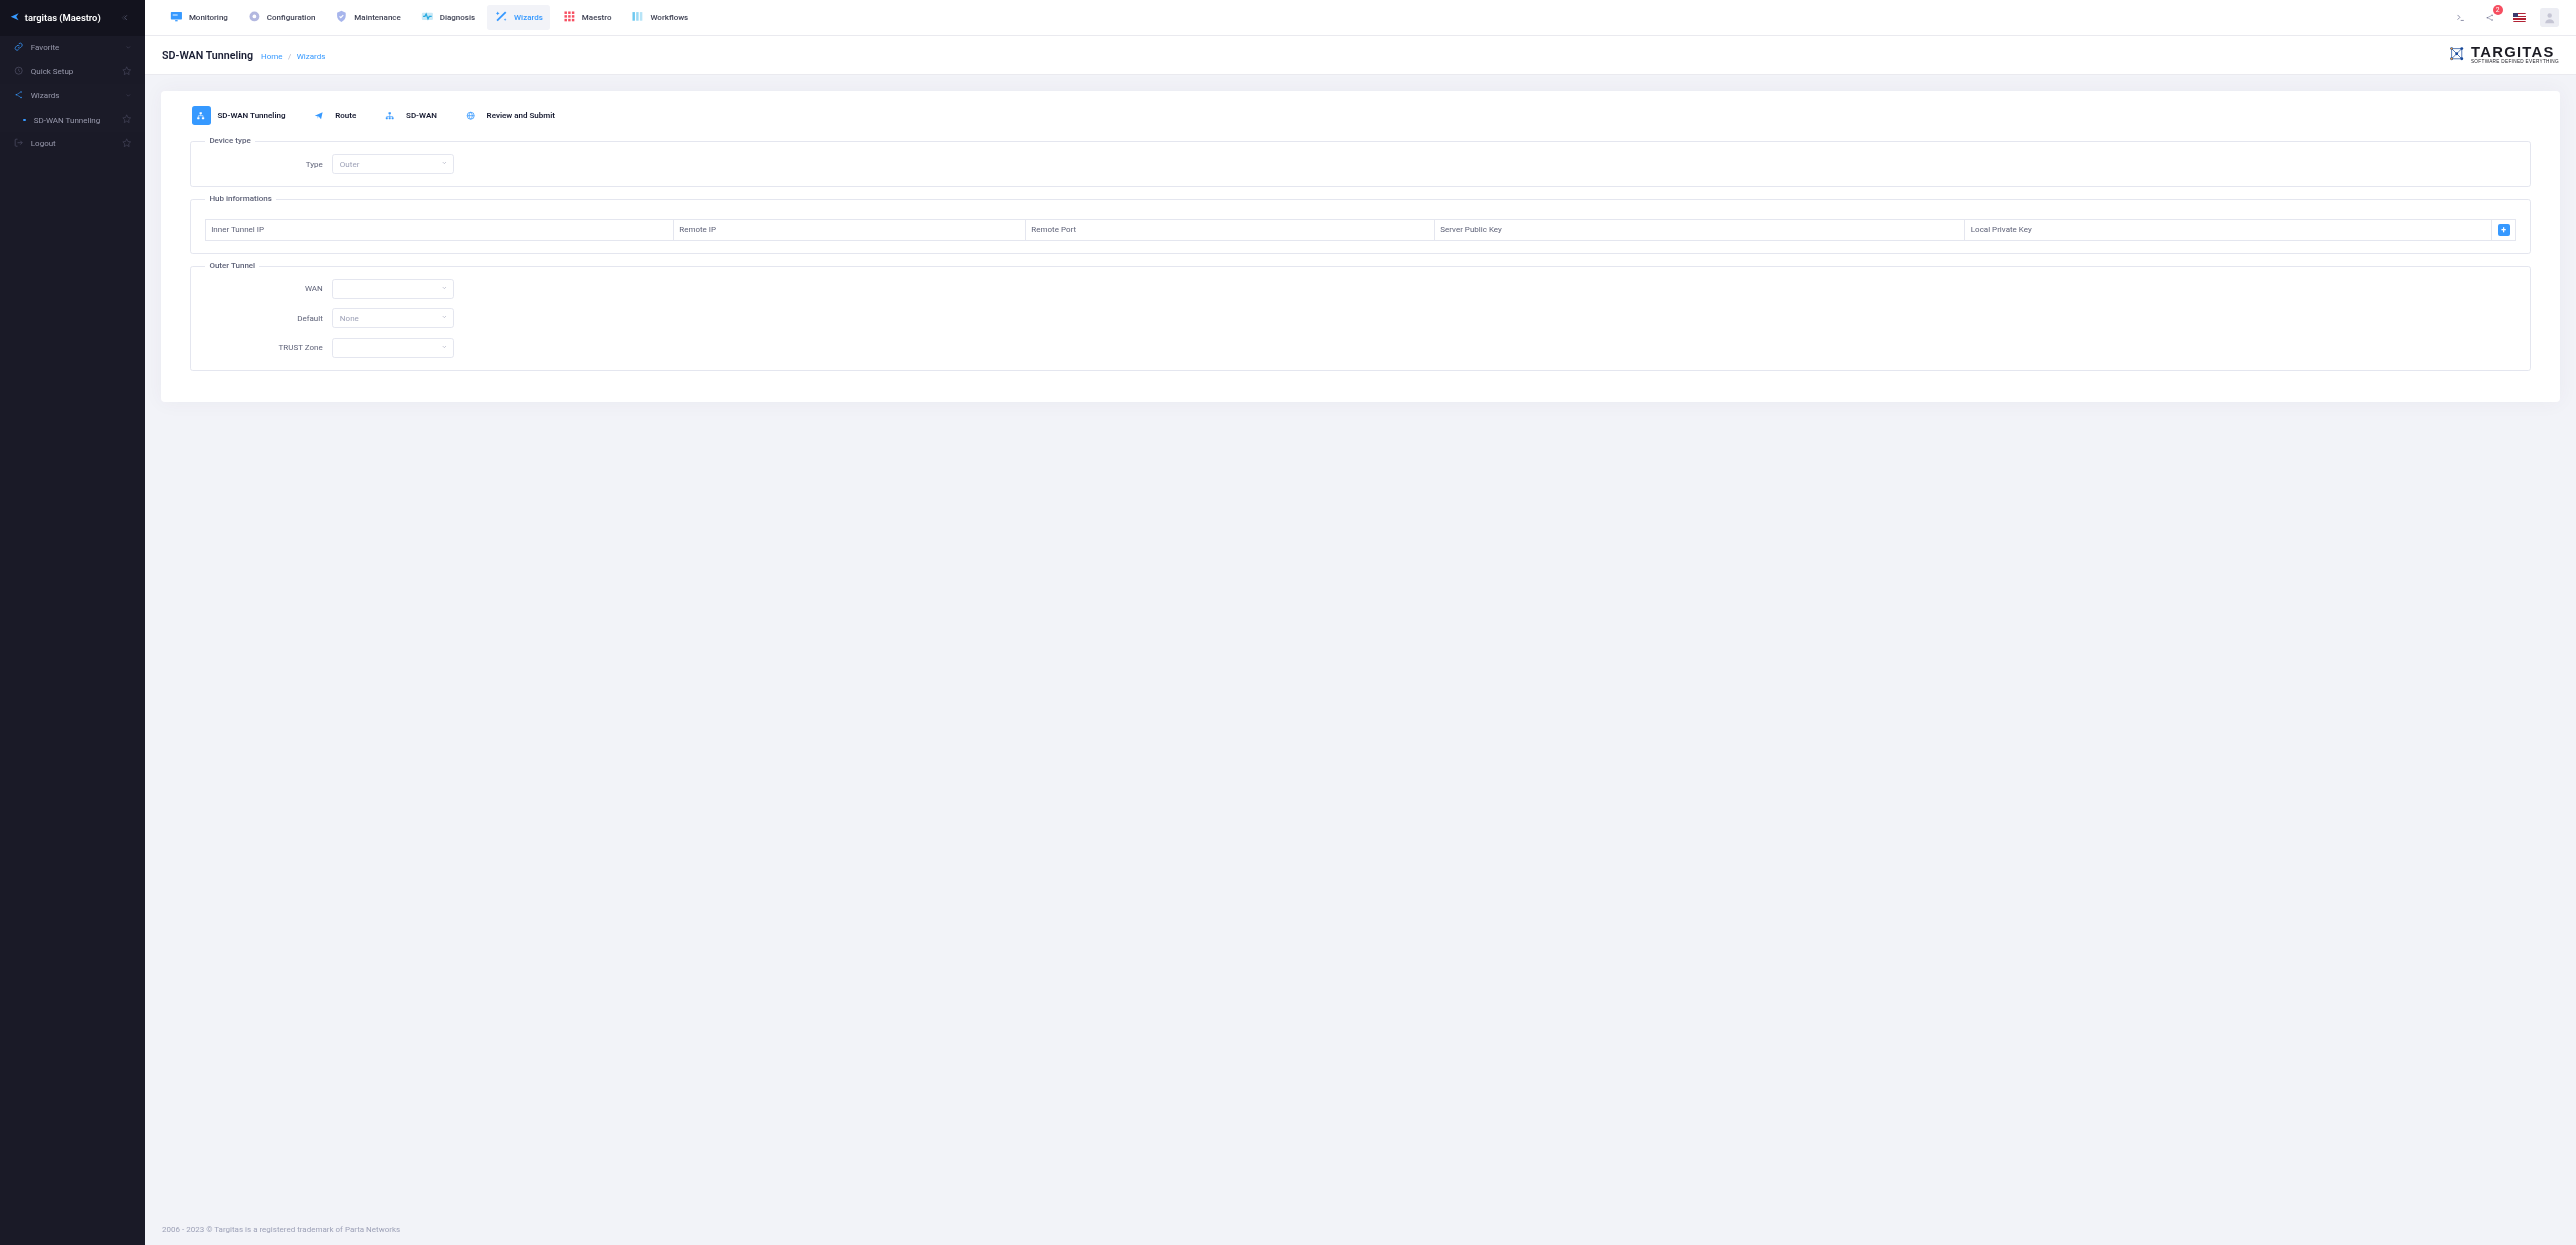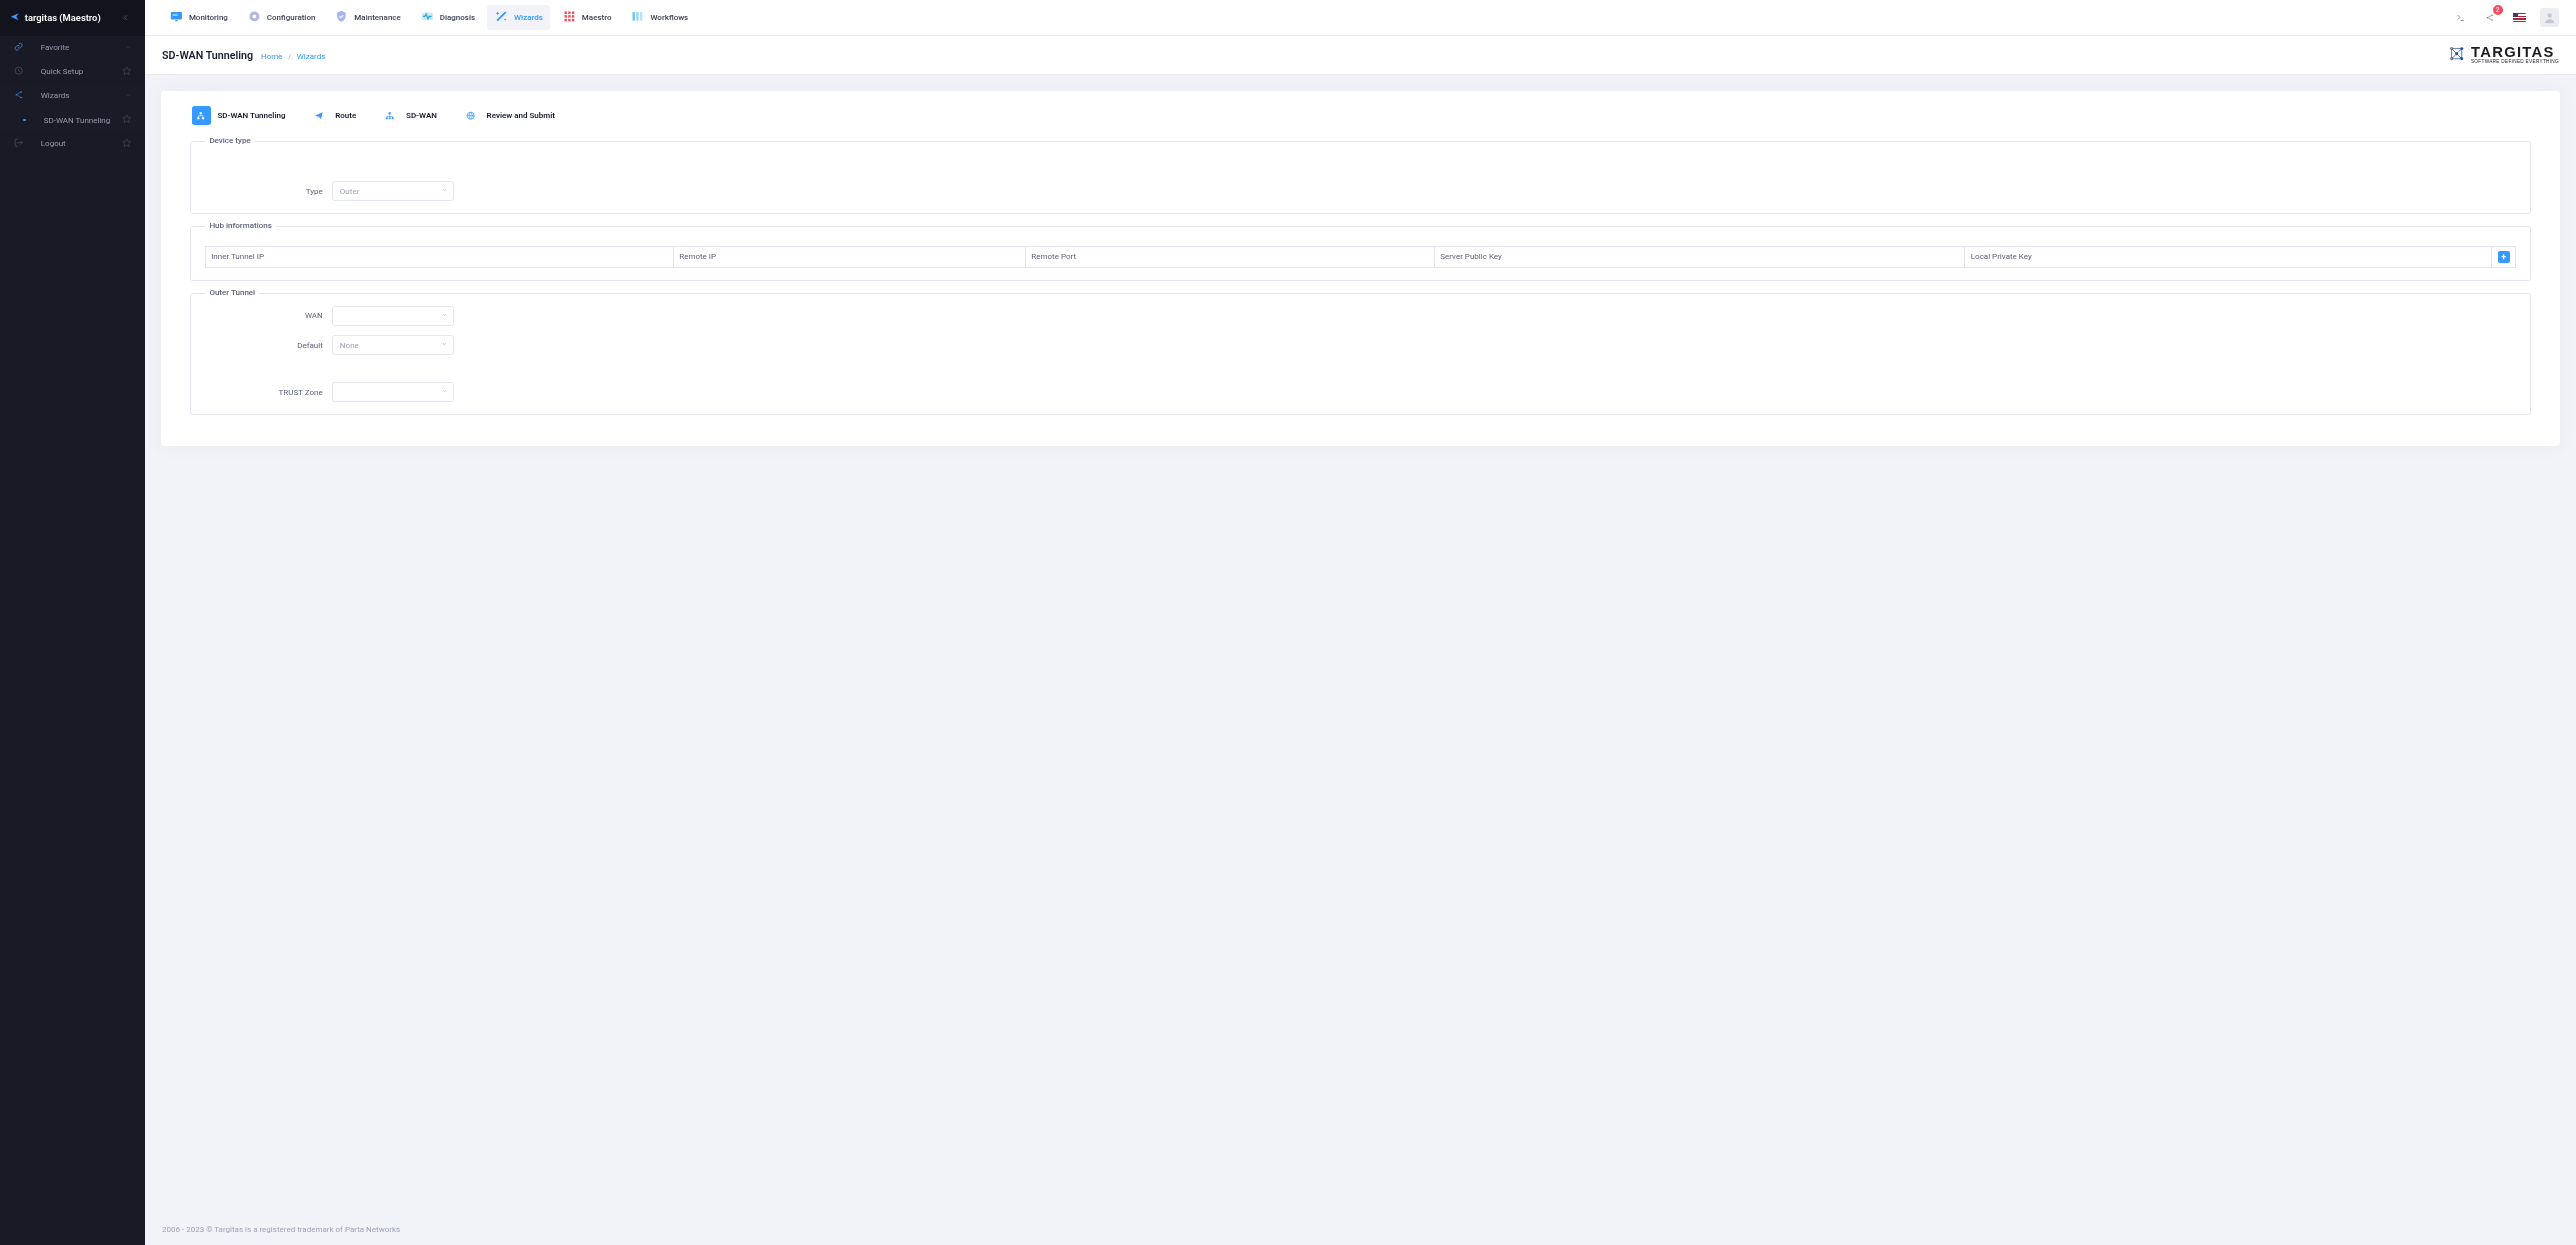--- a/index.html
+++ b/index.html
@@ -19,21 +19,21 @@
 }
 .sidebar-brand { display:flex; align-items:center; gap:5.4px; color:#fff; font-weight:600; font-size:9.4px; }
 .sidebar-collapse-btn { width:19px; height:19px; display:flex; align-items:center; justify-content:center; color:#5e6278; border-radius:2.7px; }
 .sidebar-group, .sidebar-item { display:flex; align-items:center; height:24px; padding:0 13.4px; cursor:pointer; position:relative; font-size:8px; }
 .sidebar-group { justify-content:space-between; }
 .sidebar-group.dark { background:#1a1a27; }
 .sidebar-group.light { background:#1b1b28; }
 .sidebar-left { display:flex; align-items:center; gap:6.7px; }
 .sidebar-icon { width:10.7px; text-align:center; font-size:8.7px; color:#3699ff; }
 .sidebar-icon.muted { color:#4b4b61; }
-.sidebar-label { color:#9899ac; font-weight:400;margin-left:10px; }
+.sidebar-label { color:#9899ac; font-weight:400; }
 .sidebar-chevron { color:#4b4b61; }
 .sidebar-star { color:#4b4b61; position:absolute; right:13.4px; }
 .sidebar-sub .sidebar-item { padding-left:23px; background:#1b1b28; }
 .sidebar-sub .bullet { width:2.7px; height:2.7px; border-radius:50%; background:#3699ff; margin-right:8px; }
 .sidebar-sub .sidebar-label { color:#9899ac; }
 
 .main { flex:1; display:flex; flex-direction:column; min-width:0; }
 
 .topnav { height:36px; background:#fff; display:flex; align-items:center; justify-content:space-between; padding:0 17px; border-bottom:0.7px solid #eaeaef; }
 .topnav-left { display:flex; align-items:center; gap:5.4px; }
@@ -63,21 +63,21 @@
 .card { background:#fff; border-radius:4px; box-shadow:0 0 20px rgba(82,63,105,.05); padding:13.4px 20px 19px; }
 
 .stepper { display:flex; gap:24px; padding:1.3px 0 9.4px 10.7px; margin-bottom:6.7px; }
 .step { display:flex; align-items:center; gap:6.7px; font-size:8px; font-weight:600; color:#181c32; }
 .step-icon { width:19px; height:19px; border-radius:2.7px; display:flex; align-items:center; justify-content:center; color:#3699ff; }
 .step.current .step-icon { background:#3699ff; color:#fff; }
 
 .fieldset { border:0.7px solid #e4e6ef; border-radius:2.7px; padding:12px 13.4px 12px; margin:5.4px 9.4px 12px; position:relative; }
 .fieldset-legend { position:absolute; top:-6px; left:14px; background:#fff; padding:0 4px; font-size:8px; color:#5e6278; font-weight:500; }
 .form-row { display:flex; align-items:center; gap:9.4px; margin-bottom:9.4px; }
-.form-row:last-child { margin-bottom:0;margin-top:27px; }
+.form-row:last-child { margin-bottom:0; }
 .form-label { width:118px; text-align:right; font-size:8px; color:#5e6278; font-weight:400; }
 .select { position:relative; flex:0 0 122px; height:20px; border:0.7px solid #e4e6ef; border-radius:2.7px; display:flex; align-items:center; padding:0 17.4px 0 6.7px; color:#9da1b7; font-size:8px; background:#fff; cursor:pointer; }
 .select .sel-caret { position:absolute; right:5.4px; top:50%; transform:translateY(-50%); color:#9da1b7; }
 
 .table-outer { margin:6.7px 0 0; }
 .table { width:100%; border-collapse:collapse; }
 .table th { text-align:left; font-weight:400; font-size:8px; color:#5e6278; border:0.7px solid #e4e6ef; padding:4px 5.4px; }
 .table th:last-child { width:24px; text-align:center; }
 .add-btn { width:12px; height:12px; background:#3699ff; border-radius:2px; display:inline-flex; align-items:center; justify-content:center; color:#fff; font-weight:700; font-size:8.7px; cursor:pointer; }
 

